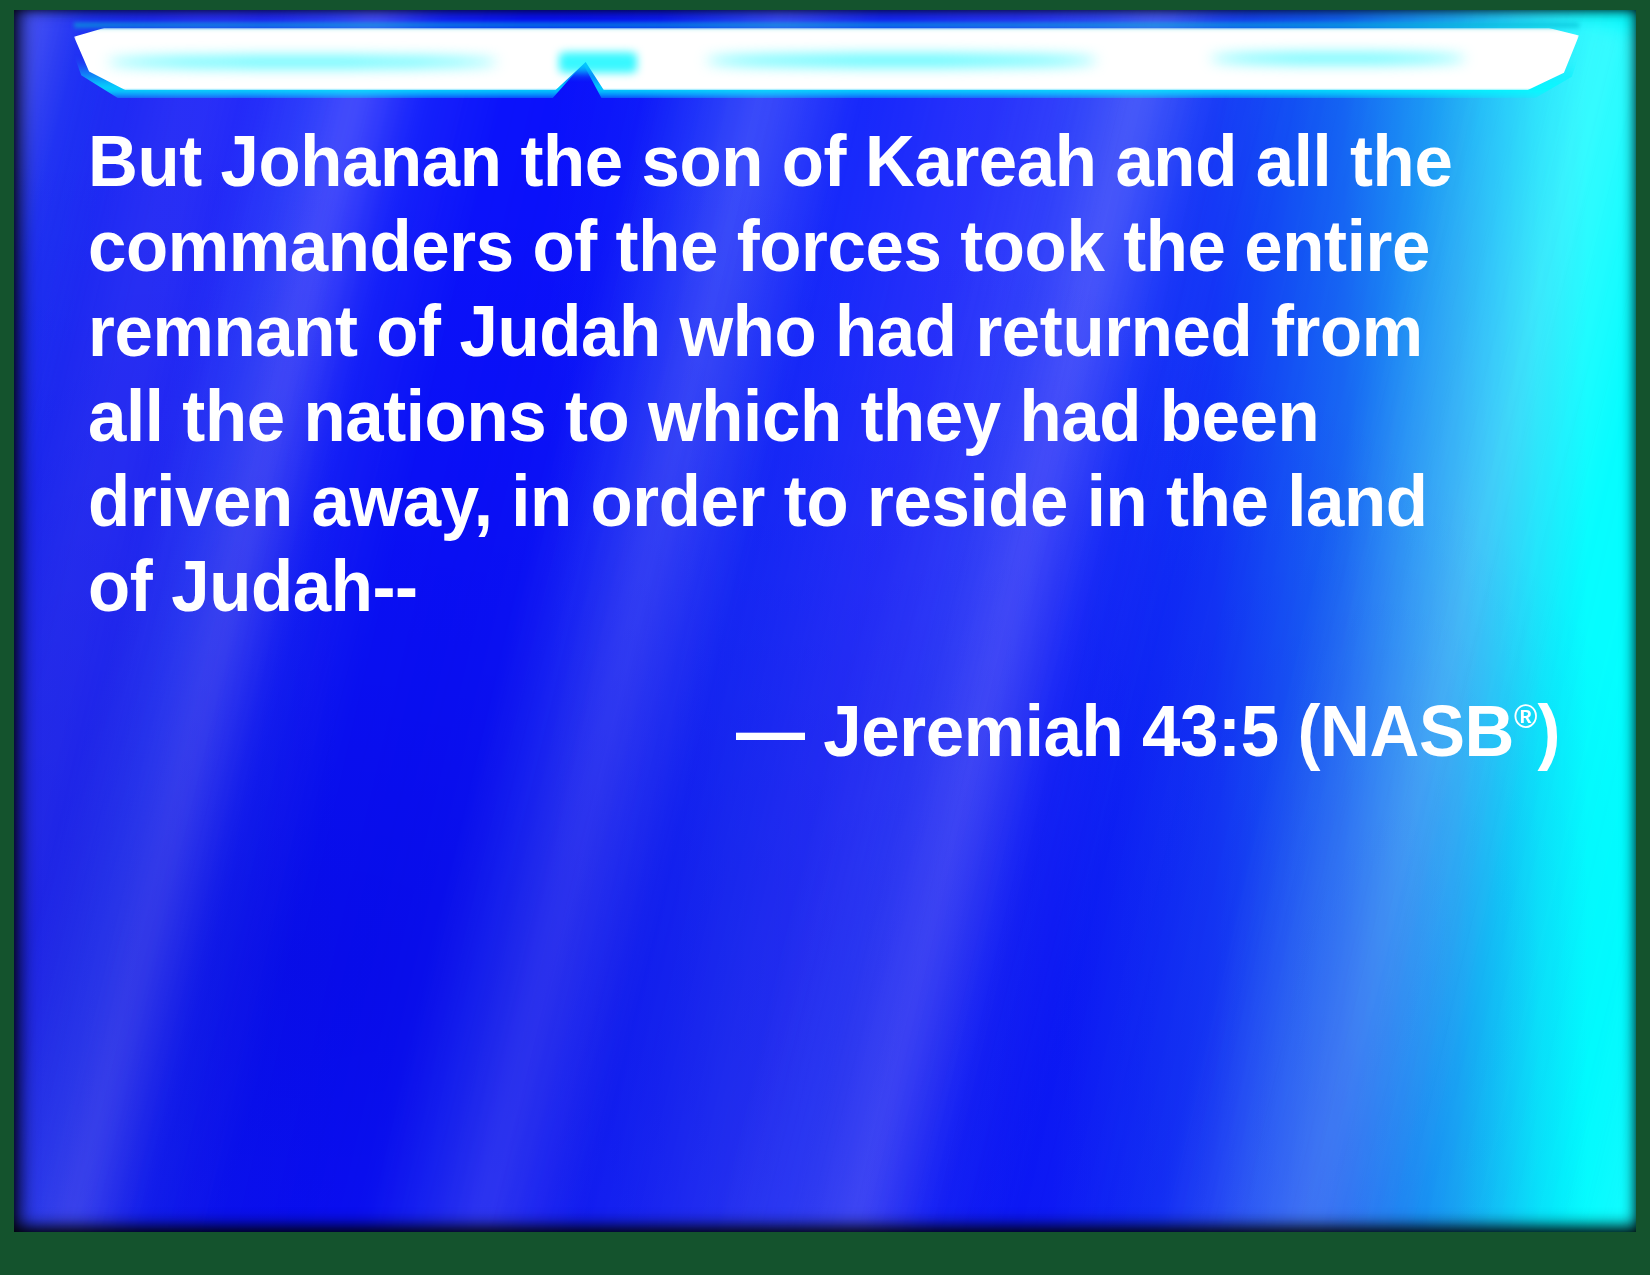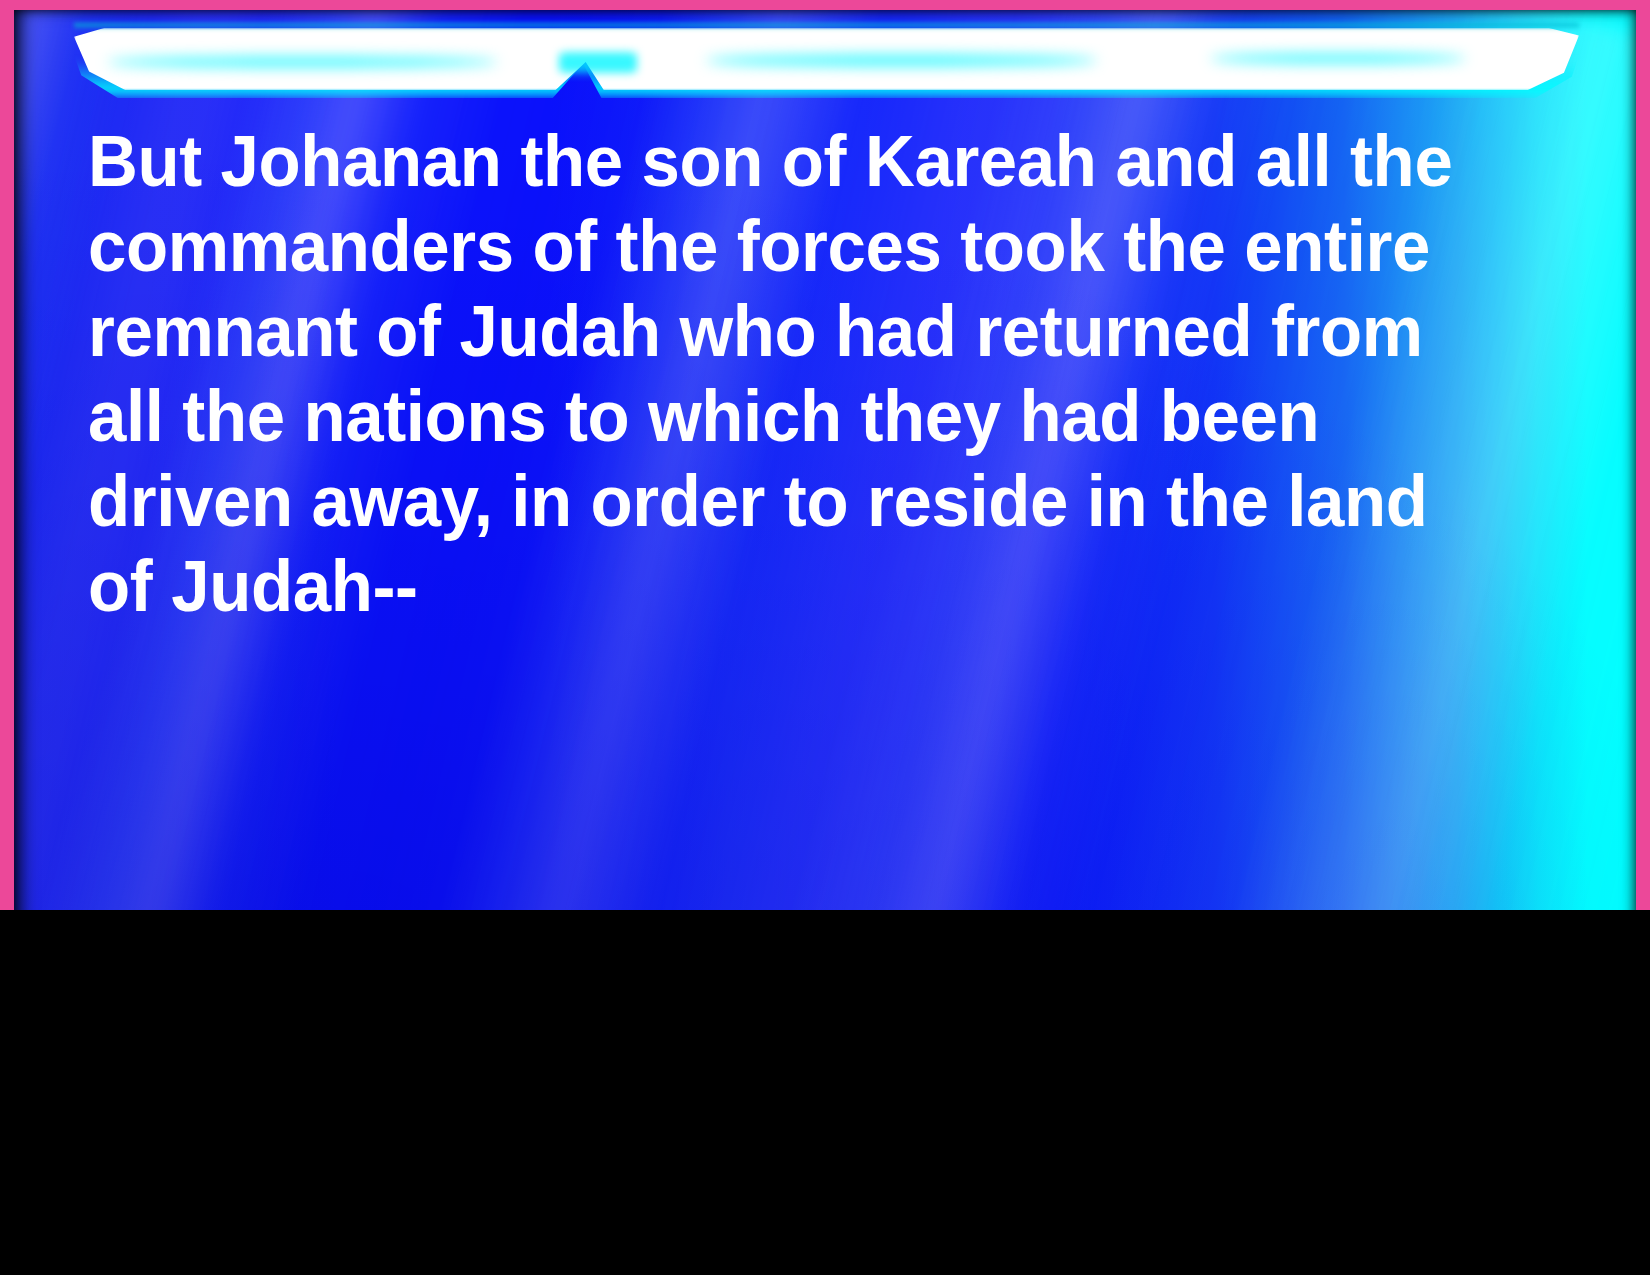--- a/index.html
+++ b/index.html
@@ -5,22 +5,22 @@
 <style>
   html, body {
     margin: 0;
     padding: 0;
     background: #000000;
   }
 
   #slide-root {
     position: relative;
     width: 1650px;
-    height: 910px;
-    background: #ec4899;
+    height: 1275px;
+    background: #14532d;
     overflow: hidden;
     font-family: "Liberation Sans", "DejaVu Sans", sans-serif;
   }
 
   
   #artwork {
     position: absolute;
     left: 14px;
     top: 10px;
     width: 1622px;
@@ -262,16 +262,19 @@
     </div>
 
     <div id="verse-block">
       <div class="verse-line">But Johanan the son of Kareah and all the</div>
       <div class="verse-line">commanders of the forces took the entire</div>
       <div class="verse-line">remnant of Judah who had returned from</div>
       <div class="verse-line">all the nations to which they had been</div>
       <div class="verse-line">driven away, in order to reside in the land</div>
       <div class="verse-line">of Judah--</div>
 
+      <div id="citation-row">
+        <div id="citation"><span>— </span><span>Jeremiah</span><span> </span><span>43:5</span><span> (NASB</span><span class="reg-mark">®</span><span>)</span></div>
+      </div>
     </div>
 
   </div>
 </div>
 
 </body></html>

